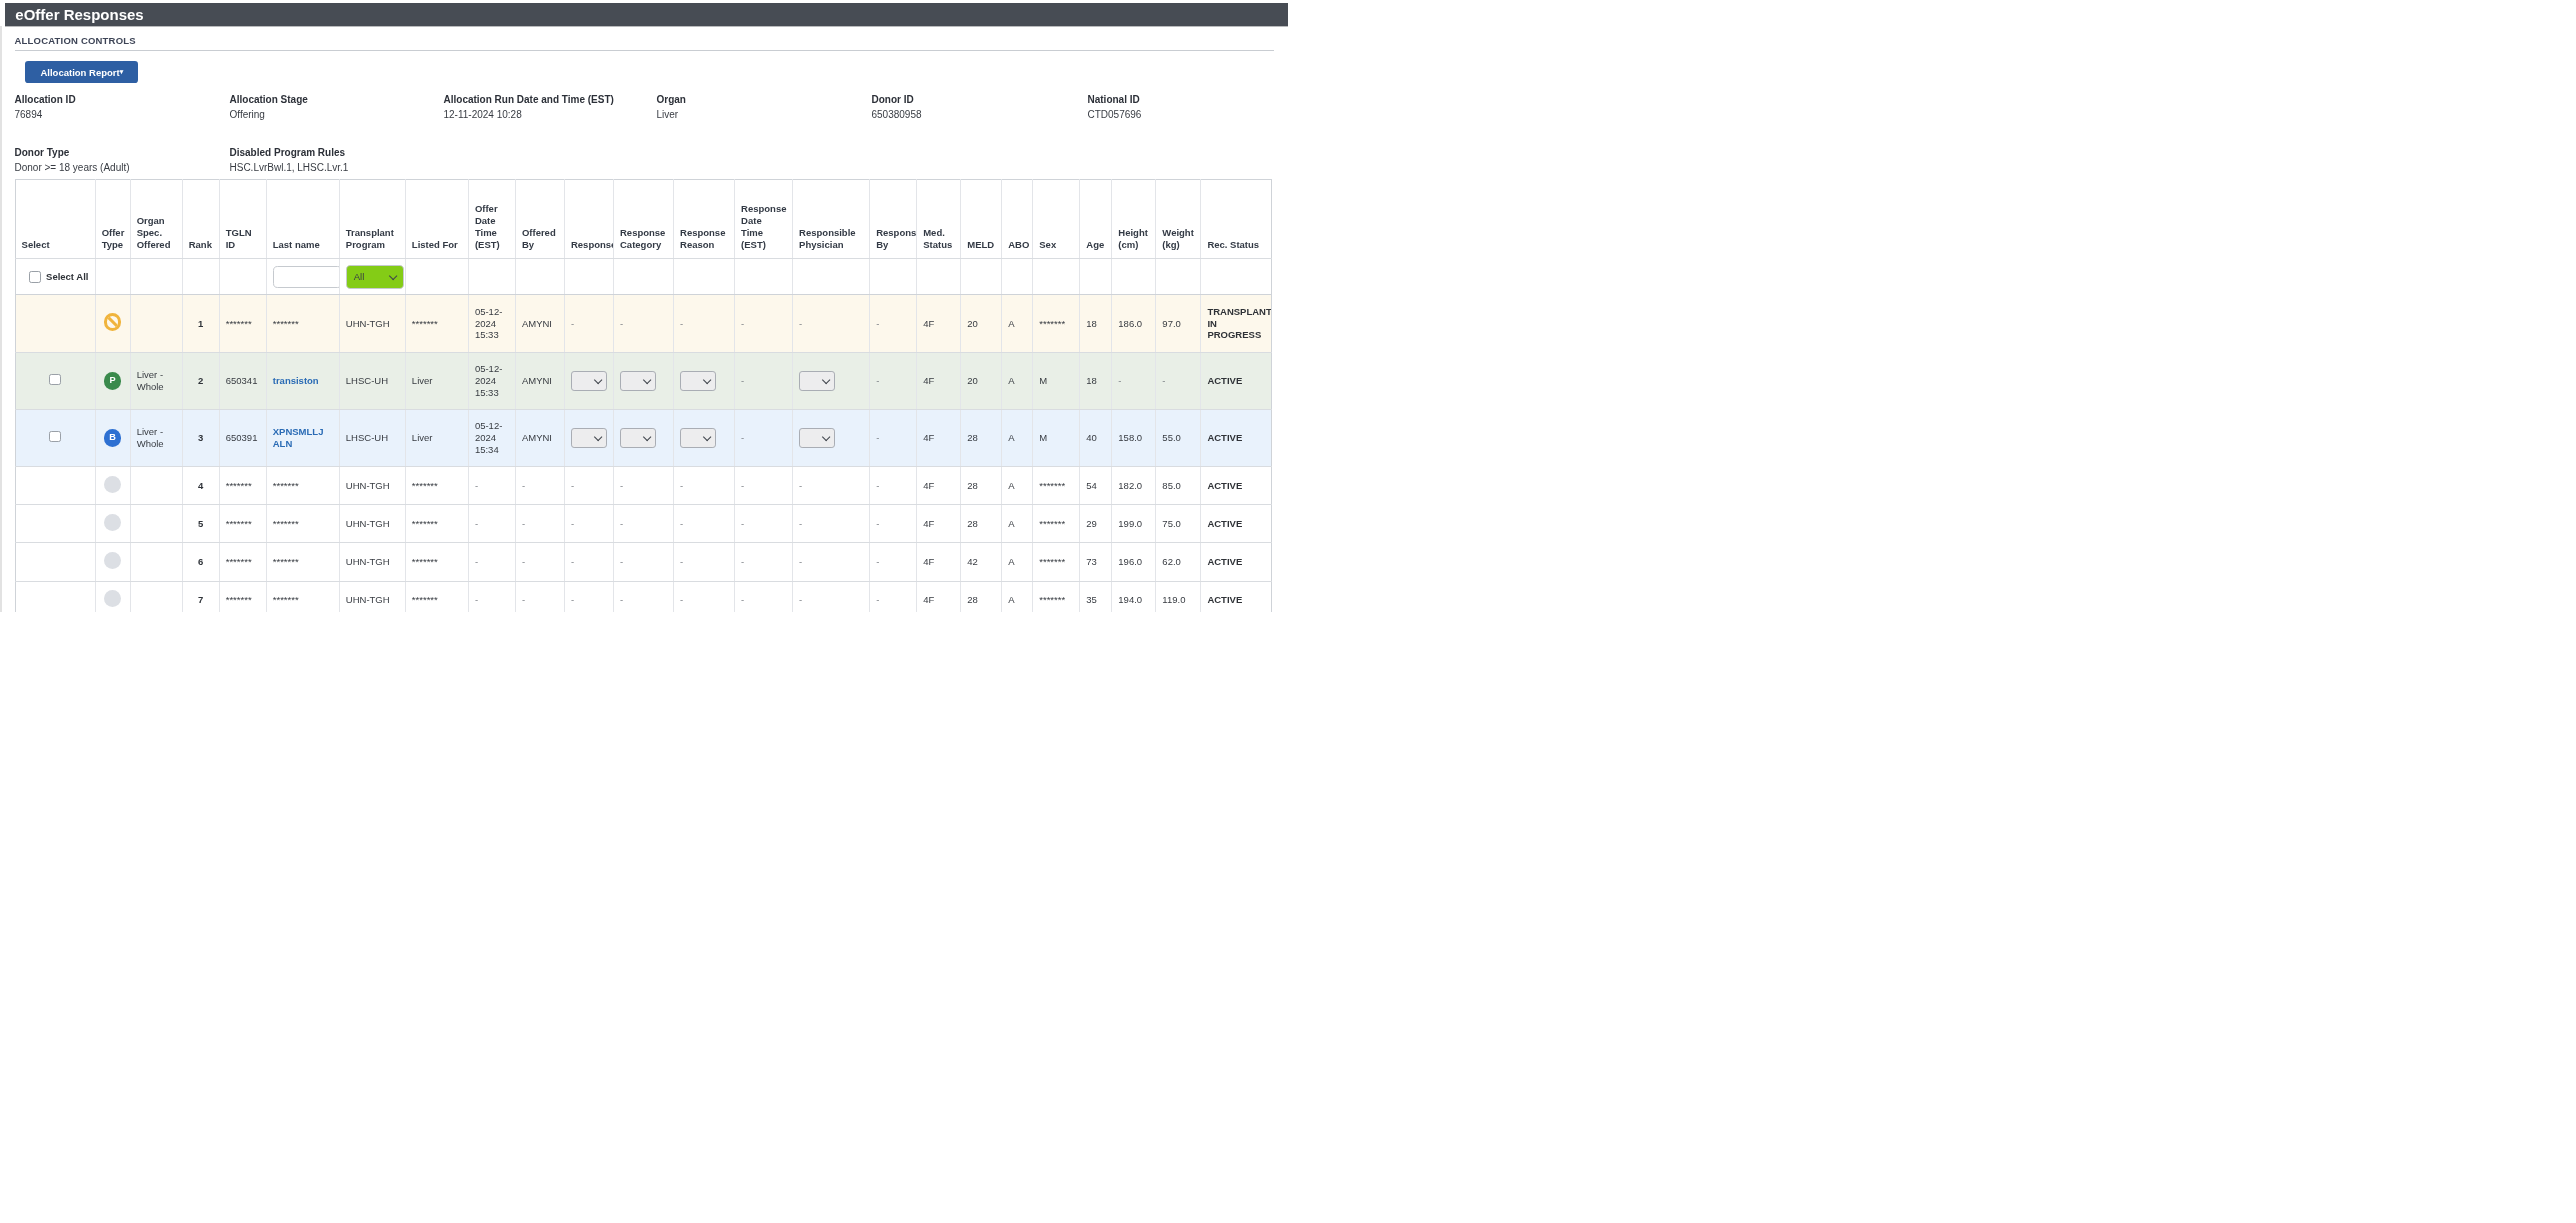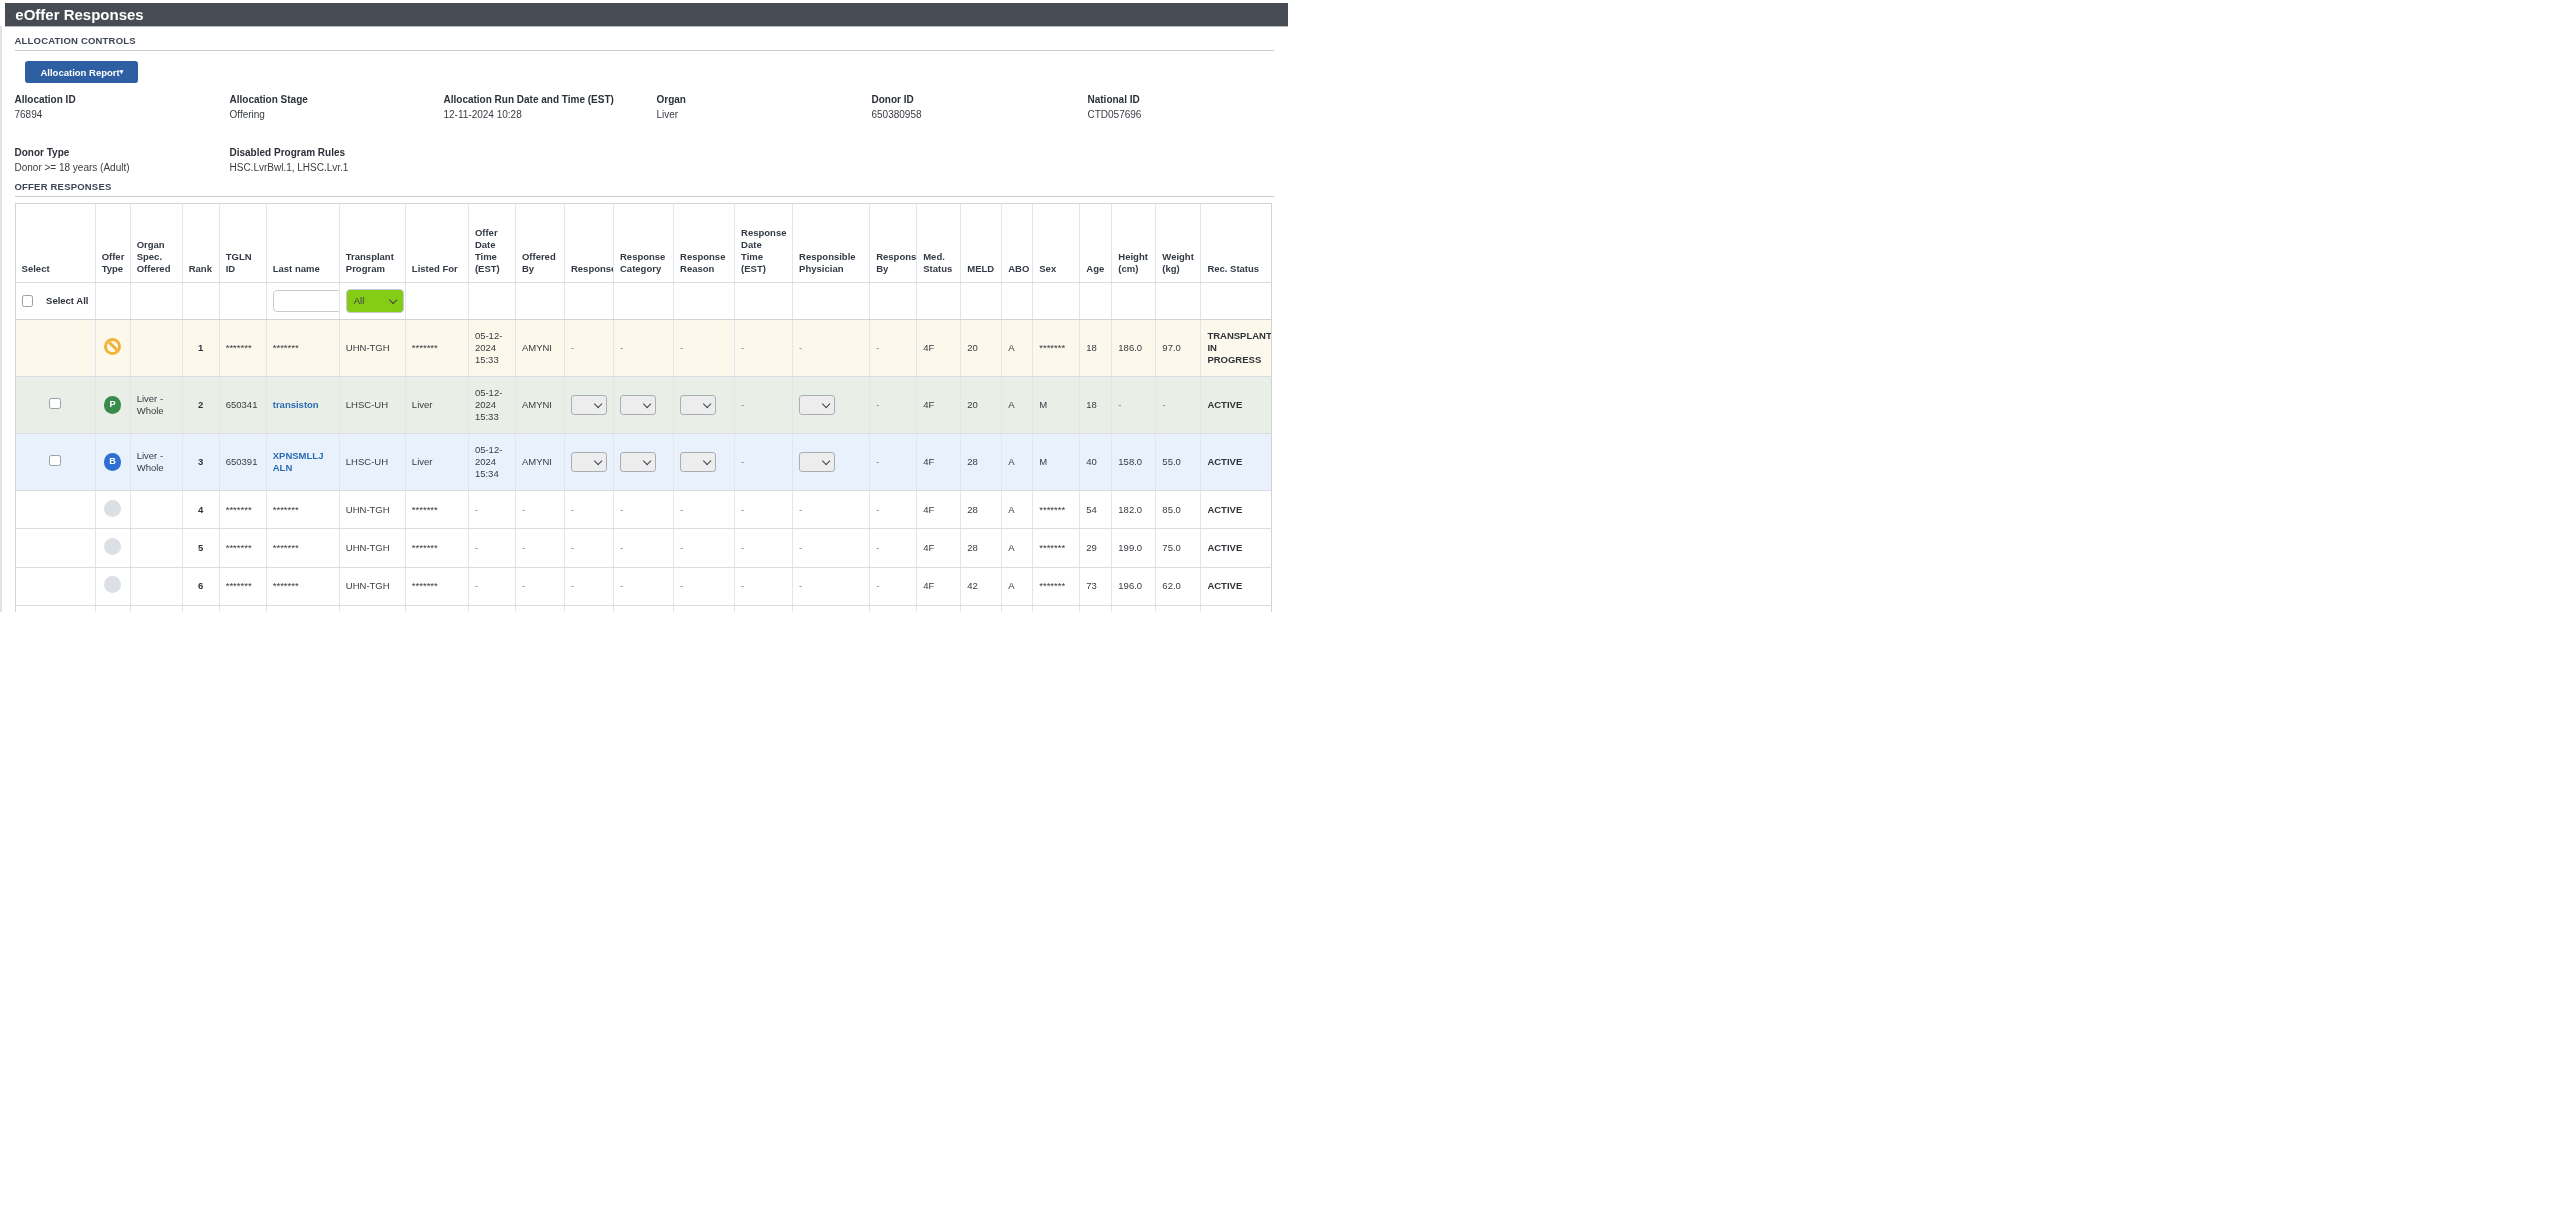--- a/index.html
+++ b/index.html
@@ -64,21 +64,21 @@
     font-size:9.2px;display:inline-flex;align-items:center;justify-content:center;}
   .badge-p{background:#3a8a4c;} .badge-b{background:#2d70d2;}
   .gray-dot{width:17px;height:17px;border-radius:50%;background:#dcdfe4;display:inline-block;}
   .ban-icon{width:11.5px;height:11.5px;border:3.1px solid #f0b43c;border-radius:50%;
     position:relative;display:inline-block;overflow:hidden;}
   .ban-icon::after{content:"";position:absolute;left:50%;top:-1.5px;bottom:-1.5px;width:2.7px;
     background:#f0b43c;transform:translateX(-50%) rotate(-45deg);}
   
   input[type=checkbox].cbx{width:11.5px;height:11.5px;margin:0;accent-color:#fff;
     appearance:none;border:1.1px solid #9aa0a7;border-radius:2.3px;background:#fff;cursor:pointer;}
-  .select-all-wrap{display:flex;align-items:center;gap:5.3px;justify-content:space-between;}
+  .select-all-wrap{display:flex;align-items:center;gap:5.3px;justify-content:flex-end;}
   .select-all-wrap .sa-label{font-weight:bold;font-size:9.5px;color:#2f3339;}
   .filter-input{width:58px;height:20px;border:0.8px solid #c6cacf;border-radius:4.6px;
     background:#fff;font-size:9.5px;padding:0 4.6px;font-family:"Liberation Sans",sans-serif;}
   .filter-select{position:relative;width:49px;height:21.4px;background:#84cc16;
     border:0.8px solid #c6cacf;border-radius:4.6px;display:inline-flex;align-items:center;
     padding-left:6.9px;font-size:9.5px;color:#3a3e44;cursor:pointer;}
   .filter-select::after{content:"";position:absolute;right:6.9px;top:6.9px;width:5.3px;height:5.3px;
     border-right:1.5px solid #3f444b;border-bottom:1.5px solid #3f444b;transform:rotate(45deg);}
   .mini-select{position:relative;width:34px;height:18.3px;background:#ededee;
     border:0.8px solid #a9adb4;border-radius:3.1px;display:inline-block;cursor:pointer;vertical-align:middle;}
@@ -141,21 +141,20 @@
       <div class="fld">
         <div class="lbl">Donor Type</div>
         <div class="val">Donor &gt;= 18 years (Adult)</div>
       </div>
       <div class="fld">
         <div class="lbl">Disabled Program Rules</div>
         <div class="val">HSC.LvrBwl.1, LHSC.Lvr.1</div>
       </div>
     </div>
 
-  <div class="sec-heading">OFFER RESPONSES</div>
   <div class="tbl-wrap">
     <table id="offer-table">
       <colgroup id="cg">
           <col style="width: 80px;">
           <col style="width: 35px;">
           <col style="width: 52px;">
           <col style="width: 37px;">
           <col style="width: 47px;">
           <col style="width: 73px;">
           <col style="width: 66px;">

